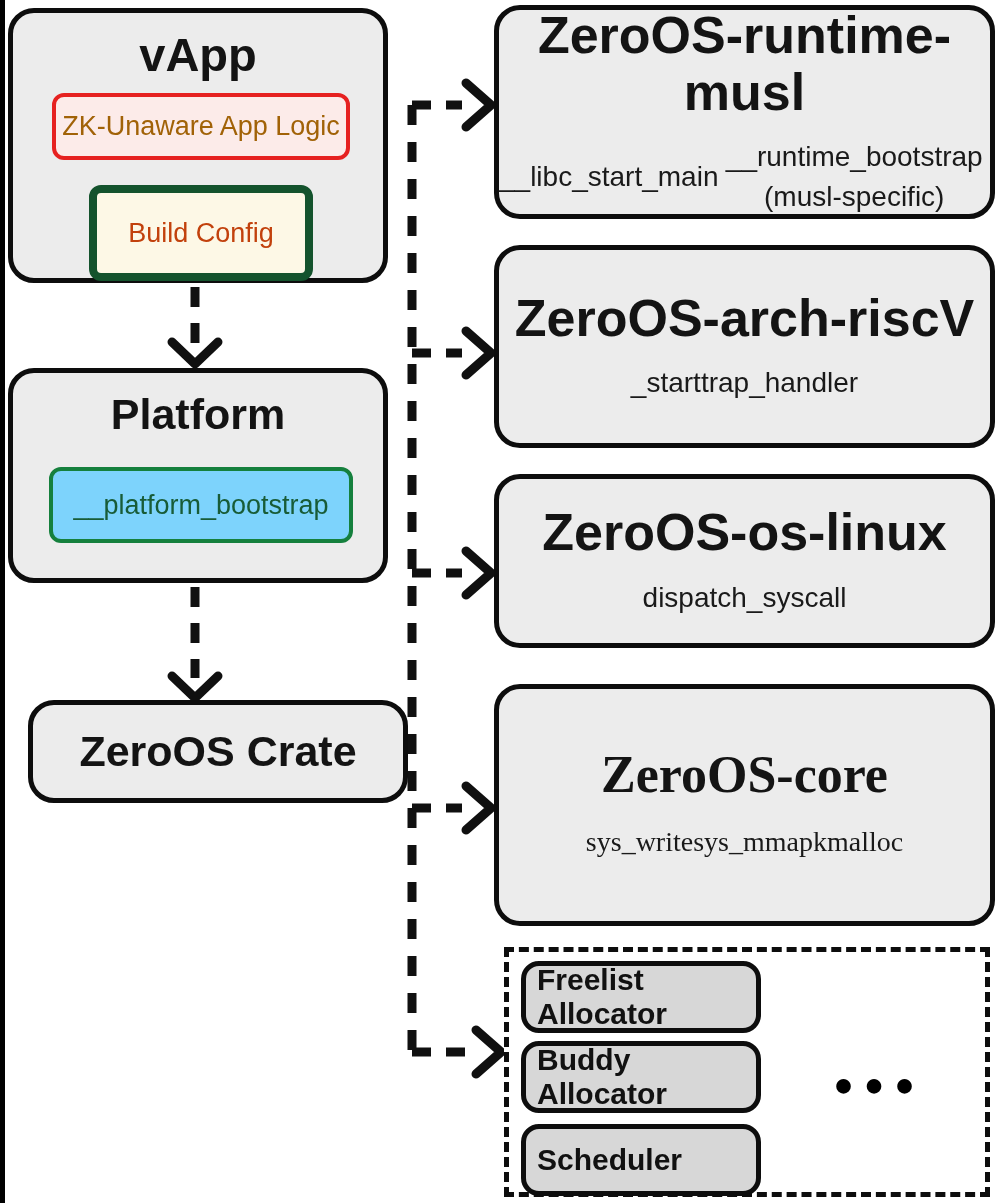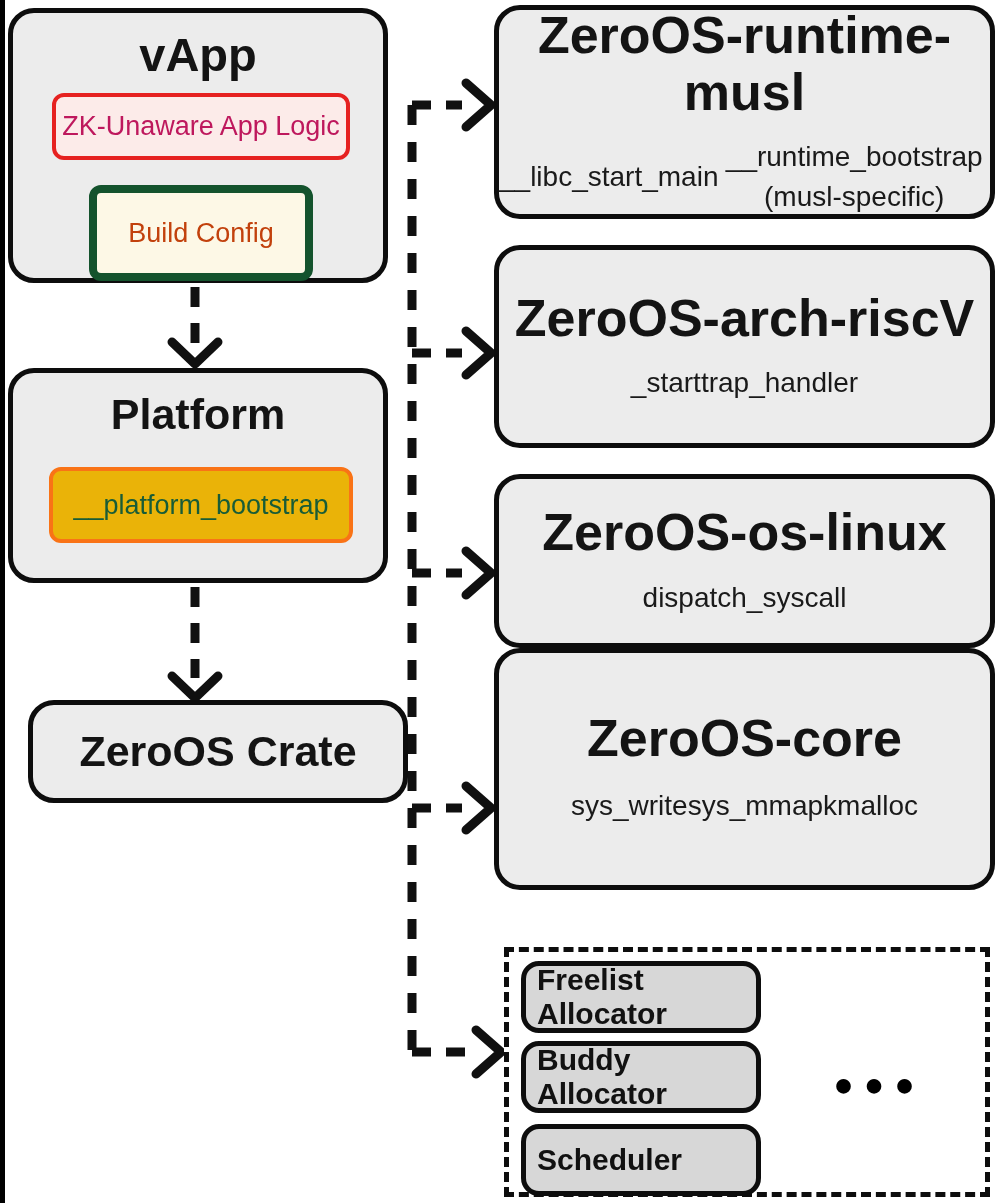--- a/index.html
+++ b/index.html
@@ -24,33 +24,33 @@
   .platform{left:8px;top:368px;width:380px;height:215px;}
   .platform .node-title{font-size:43px;margin-top:18px;}
   .crate{left:8px;top:700px;width:380px;height:103px;justify-content:center;margin-left:20px;}
   .crate .node-title{font-size:43px;}
 
   
   .chip{
     position:absolute;box-sizing:border-box;border-radius:12px;display:flex;
     align-items:center;justify-content:center;font-size:27px;text-align:center;
   }
-  .chip-red{left:39px;top:80px;width:298px;height:67px;background:#fcebe9;border:4px solid #e62120;color:#be185d;}
+  .chip-red{left:39px;top:80px;width:298px;height:67px;background:#fcebe9;border:4px solid #e62120;color:#a16207;}
   .chip-yellow{left:76px;top:172px;width:224px;height:96px;background:#fdf8e6;border:8px solid #14532d;color:#c2410c;}
-  .chip-green{left:36px;top:94px;width:304px;height:76px;background:#eab308;border:4px solid #f97316;color:#185c37;}
+  .chip-green{left:36px;top:94px;width:304px;height:76px;background:#7dd3fc;border:4px solid #15803d;color:#185c37;}
 
   
   .rnode{left:494px;width:501px;justify-content:center;}
   .rnode .node-title{font-size:52px;}
   .rnode .node-lines{margin-top:16px;}
   .rnode .node-line{line-height:40px;}
   .r1{top:5px;height:214px;}
   .r2{top:245px;height:203px;}
   .r3{top:474px;height:174px;}
-  .r4{top:648px;height:242px;}
+  .r4{top:684px;height:242px;font-family:Liberation Serif, serif;}
   .r4 .node-line{line-height:44px;}
 
   
   .modules{
     position:absolute;left:504px;top:947px;width:486px;height:250px;box-sizing:border-box;
     border:5px dashed #0d0d0d;background:#ffffff;z-index:2;
   }
   .module-chip{
     position:absolute;left:12px;width:240px;height:72px;box-sizing:border-box;
     background:#d7d7d7;border:5px solid #0d0d0d;border-radius:18px;

